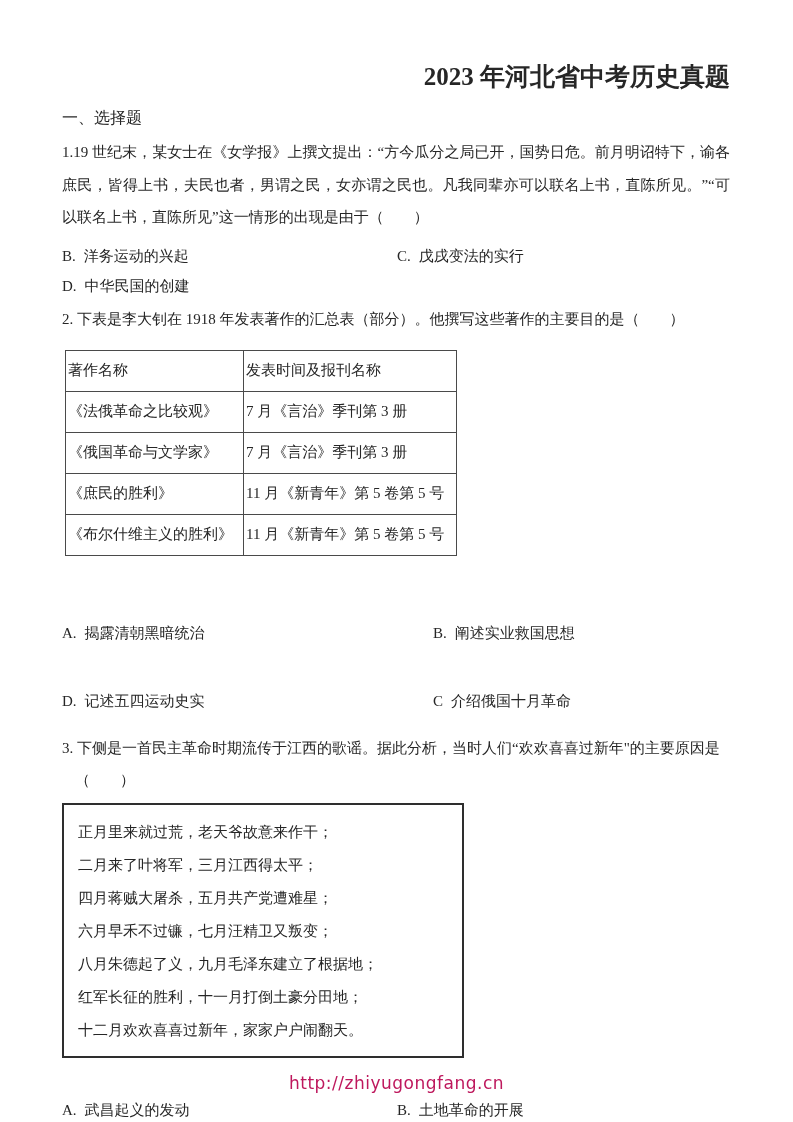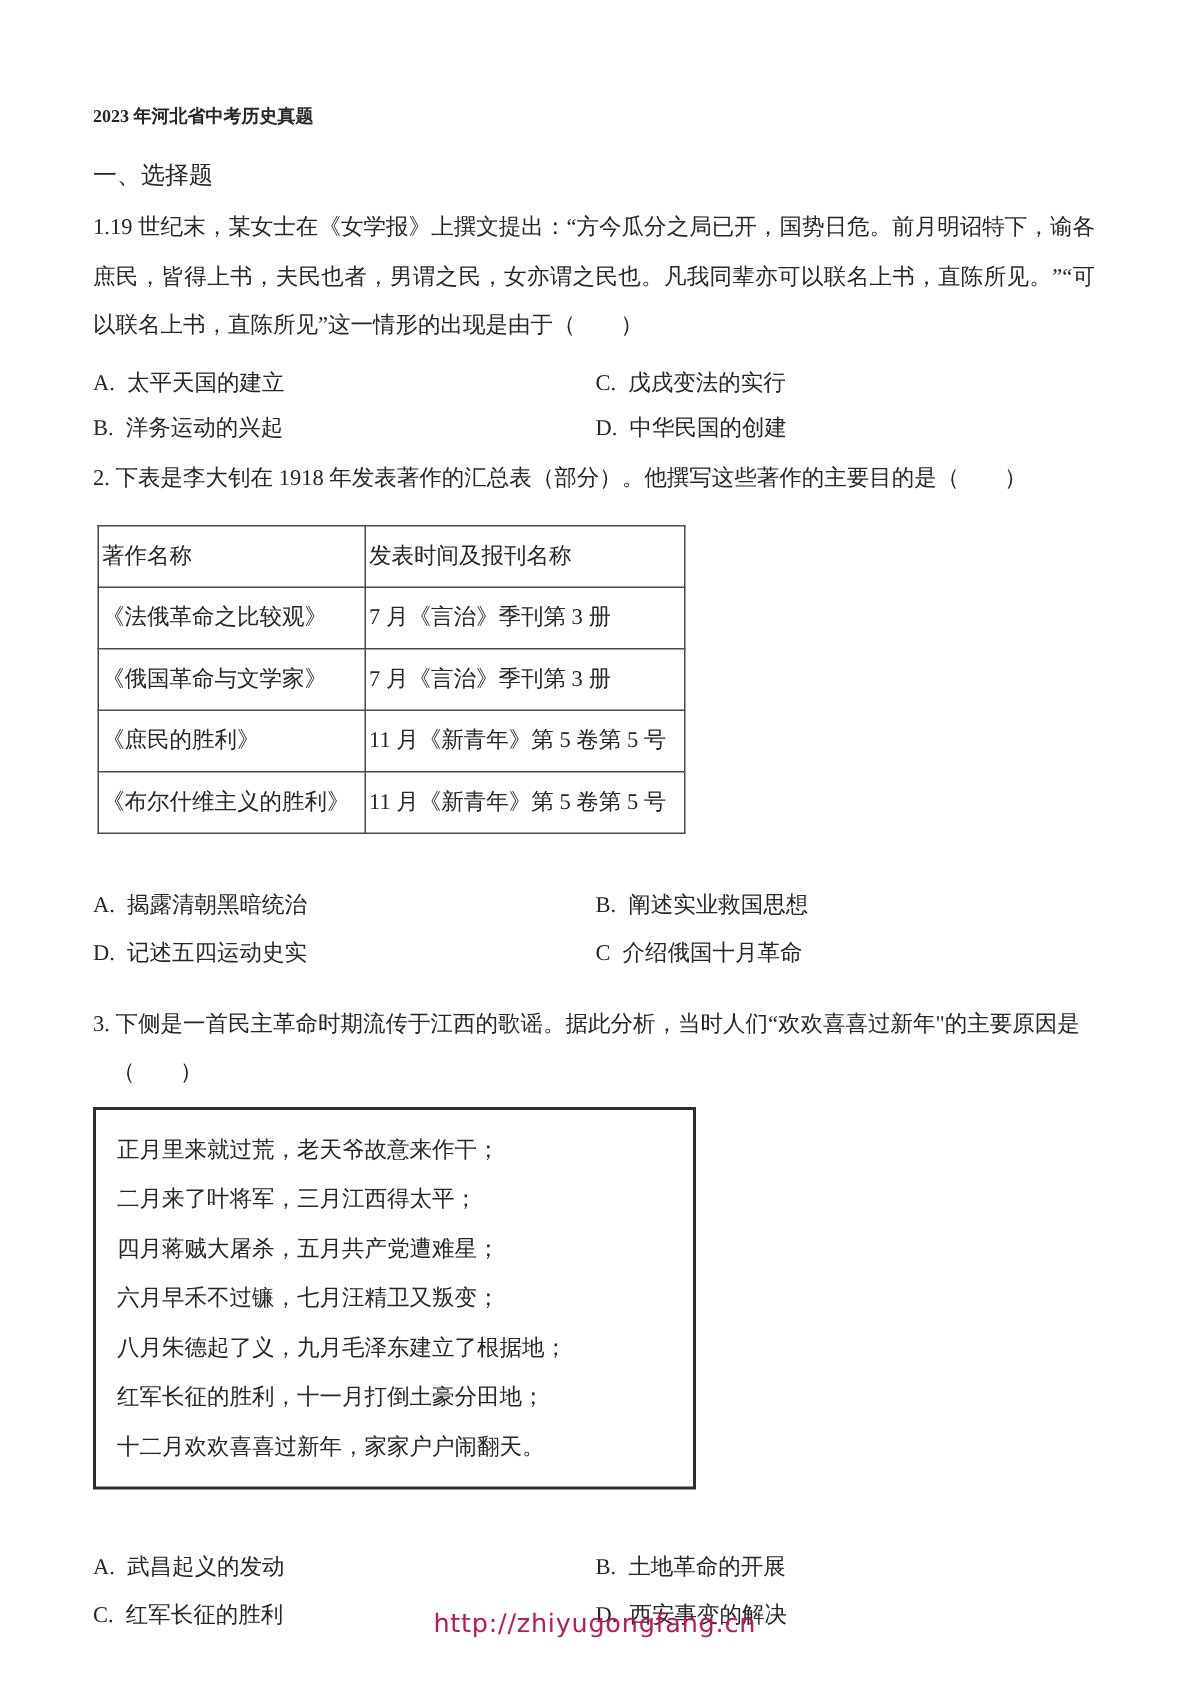--- a/index.html
+++ b/index.html
@@ -7,23 +7,23 @@
   .page {
     position:relative;
     width:793px; height:1122px;
     background:#ffffff;
     color:#262626;
     font-family:"Liberation Serif","DejaVu Serif",serif;
     padding:64px 63px 0 62px;
     overflow:hidden;
   }
   .title {
-    font-size:12px;
+    font-size:25px;
     font-weight:bold;
-    text-align:left;
+    text-align:right;
     line-height:26px;
   }
   .section-heading {
     margin-top:17px;
     font-size:16px;
     font-weight:normal;
     line-height:22px;
   }
   .stem {
     margin-top:7px;
@@ -37,21 +37,21 @@
     line-height:32px;
     padding-left:13px;
   }
   .opts {
     display:grid;
     grid-template-columns:335px auto;
     font-size:15px;
   }
   .opts .opt { line-height:30px; }
   .opts-q1 { margin-top:7px; }
-  .opts-q2 { margin-top:32px; }
+  .opts-q2 { margin-top:61px;gap:36px; }
   .opts-q2 .opt, .opts-q3 .opt { line-height:32px; }
   .opts-q3 { margin-top:36px; }
   .opt .letter { margin-right:8px; }
   table.pub-table {
     margin-top:16px;
     margin-left:3px;
     border-collapse:collapse;
     width:391px;
     table-layout:fixed;
   }
@@ -89,23 +89,22 @@
 <body>
 
 <div class="page">
 
   <div class="title">2023 年河北省中考历史真题</div>
 
   <div class="section-heading">一、选择题</div>
 
   <p class="stem">1.19 世纪末，某女士在《女学报》上撰文提出：“方今瓜分之局已开，国势日危。前月明诏特下，谕各庶民，皆得上书，夫民也者，男谓之民，女亦谓之民也。凡我同辈亦可以联名上书，直陈所见。”“可以联名上书，直陈所见”这一情形的出现是由于（　　）</p>
   <div class="opts opts-q1">
-    <div class="opt"><span class="letter">A.</span><span>太平天国的建立</span></div>
+    <div class="opt"><span class="letter">B.</span><span>洋务运动的兴起</span></div>
     <div class="opt"><span class="letter">C.</span><span>戊戌变法的实行</span></div>
-    <div class="opt"><span class="letter">B.</span><span>洋务运动的兴起</span></div>
     <div class="opt"><span class="letter">D.</span><span>中华民国的创建</span></div>
   </div>
 
   <p class="stem stem-oneline">2. 下表是李大钊在 1918 年发表著作的汇总表（部分）。他撰写这些著作的主要目的是（　　）</p>
 
   <table class="pub-table">
     <colgroup>
         <col class="c1">
         <col class="c2">
       </colgroup>

